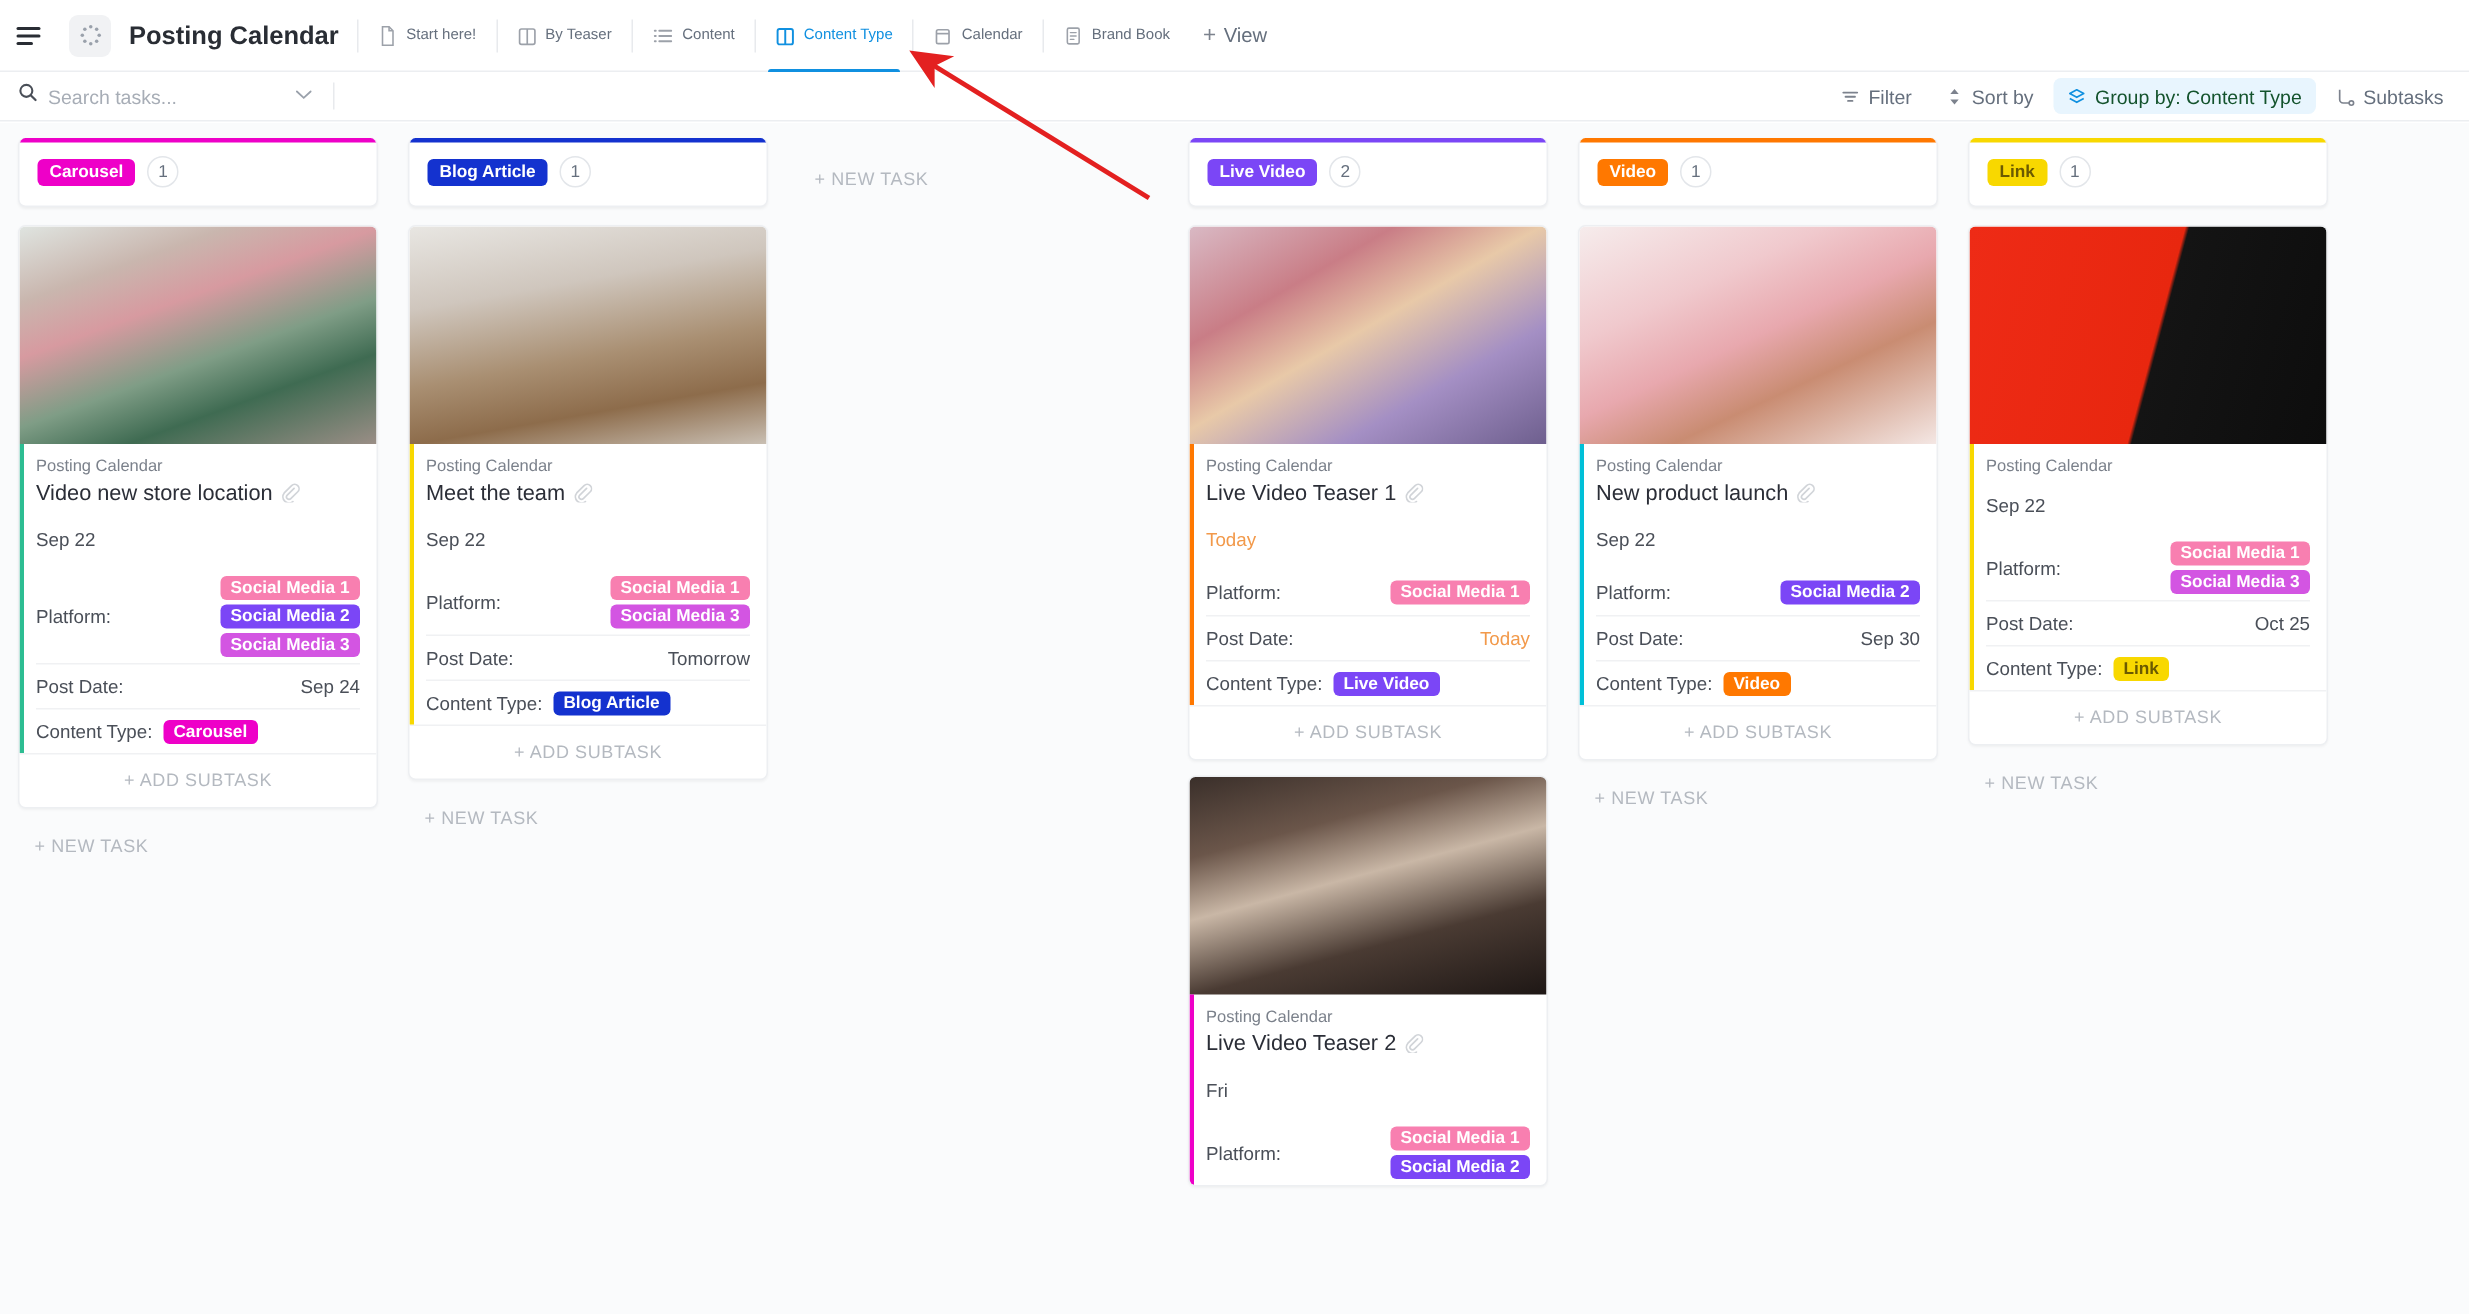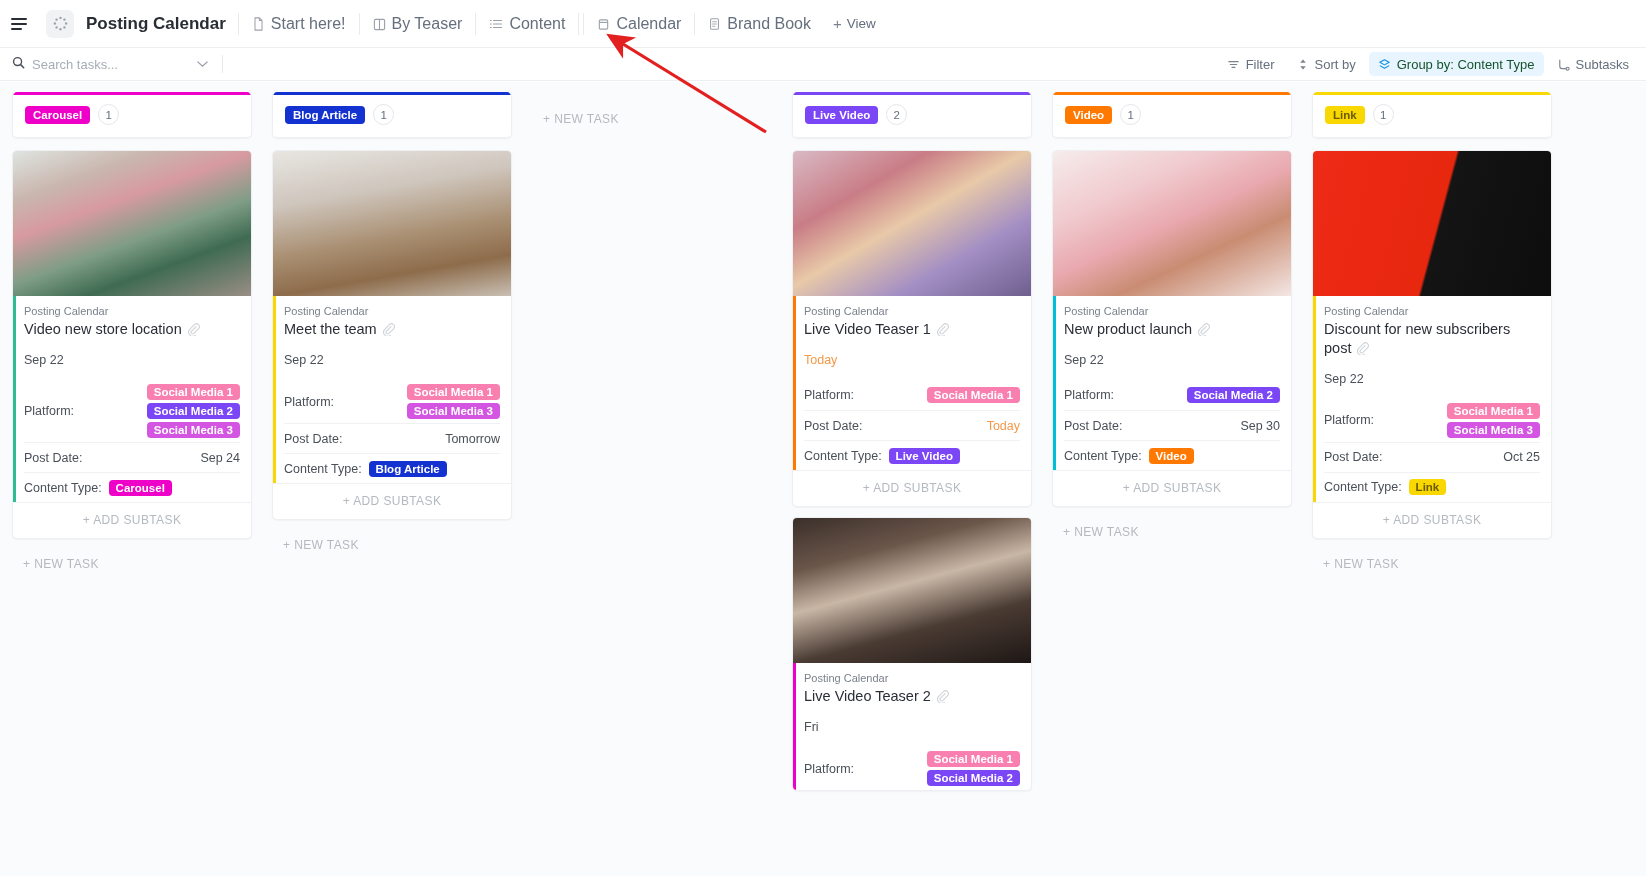--- a/index.html
+++ b/index.html
@@ -42,21 +42,21 @@
     font-size: 17px; font-weight: bold; color: #292d34;
     margin-left: 12px; white-space: nowrap; cursor: pointer;
   }
 
   .tabdiv { width: 1px; height: 22px; background: #e8eaed; margin: 0 2px; }
 
   .tabs { display: flex; align-items: center; height: 48px; margin-left: 10px; }
   .tab {
     display: flex; align-items: center; gap: 6px;
     height: 48px; padding: 0 11px;
-    font-size: 16px; color: #656f7d; cursor: pointer;
+    font-size: 10px; color: #656f7d; cursor: pointer;
     position: relative; white-space: nowrap;
   }
   .tab .tico { display:flex; align-items:center; opacity: .75; }
   .tab.active { color: #1090e0; }
   .tab.active .tico { opacity: 1; }
   .tab.active::after {
     content:""; position:absolute; left: 6px; right: 6px; bottom: 0;
     height: 2px; background: #1090e0; border-radius: 2px 2px 0 0;
   }
   .tab.addview { color: #656f7d; font-size: 13.5px; gap: 5px; }
@@ -232,20 +232,29 @@
               <line x1="4.5" y1="7" x2="12.5" y2="7"></line>
               <line x1="1.5" y1="10.5" x2="2.2" y2="10.5"></line>
               <line x1="4.5" y1="10.5" x2="12.5" y2="10.5"></line>
             </g>
           </svg>
       </span>
       <span>Content</span>
     </div>
 
     <div class="tabdiv"></div>
+    <div class="tab active">
+      <span class="tico">
+        <svg width="13" height="14" viewBox="0 0 14 14">
+            <rect x="1.5" y="2" width="11" height="11" rx="1.4" fill="none" stroke="#1090e0" stroke-width="1.4"></rect>
+            <line x1="7" y1="2" x2="7" y2="13" stroke="#1090e0" stroke-width="1.4"></line>
+          </svg>
+      </span>
+      <span>Content Type</span>
+    </div>
 
     <div class="tabdiv"></div>
     <div class="tab">
       <span class="tico">
         <svg width="13" height="14" viewBox="0 0 14 14">
             <rect x="2.5" y="2.5" width="9" height="10" rx="1.2" fill="none" stroke="#7c828d" stroke-width="1.2"></rect>
             <line x1="2.5" y1="5.3" x2="11.5" y2="5.3" stroke="#7c828d" stroke-width="1.2"></line>
           </svg>
       </span>
       <span>Calendar</span>
@@ -521,23 +530,20 @@
         <div class="topline" style="background:#f8d800"></div>
         <div class="statuspill" style="background:#f8d800;color:#6b5a00;">Link</div>
         <div class="countpill">1</div>
       </div>
       <div class="collist">
         <div class="card">
           <div class="cardimg" style="background:linear-gradient(105deg,#ee2b16 0%,#e8270f 52%,#141414 53%,#0d0d0d 100%)"></div>
           <div class="cardbody">
             <div class="accent" style="background:#f8d800"></div>
             <div class="listname">Posting Calendar</div>
-            <div><span class="taskname">Discount for new subscribers post</span><span class="clip"><svg width="14" height="14" viewBox="0 0 16 16">
-                  <path d="M11.5 5.2L6.3 10.4a1.9 1.9 0 1 0 2.7 2.7l5.3-5.3a3.3 3.3 0 0 0-4.7-4.7L4 8.7a4.7 4.7 0 0 0 6.6 6.6" fill="none" stroke="#9aa1ab" stroke-width="1.3" stroke-linecap="round"></path>
-                </svg></span></div>
             <div class="duedate">Sep 22</div>
             <div class="fields">
               <div class="frow first">
                 <span class="flabel">Platform:</span>
                 <span class="tagstack">
                   <span class="tag" style="background:#f87fb0">Social Media 1</span>
                   <span class="tag" style="background:#d355e2">Social Media 3</span>
                 </span>
               </div>
               <div class="frow">

